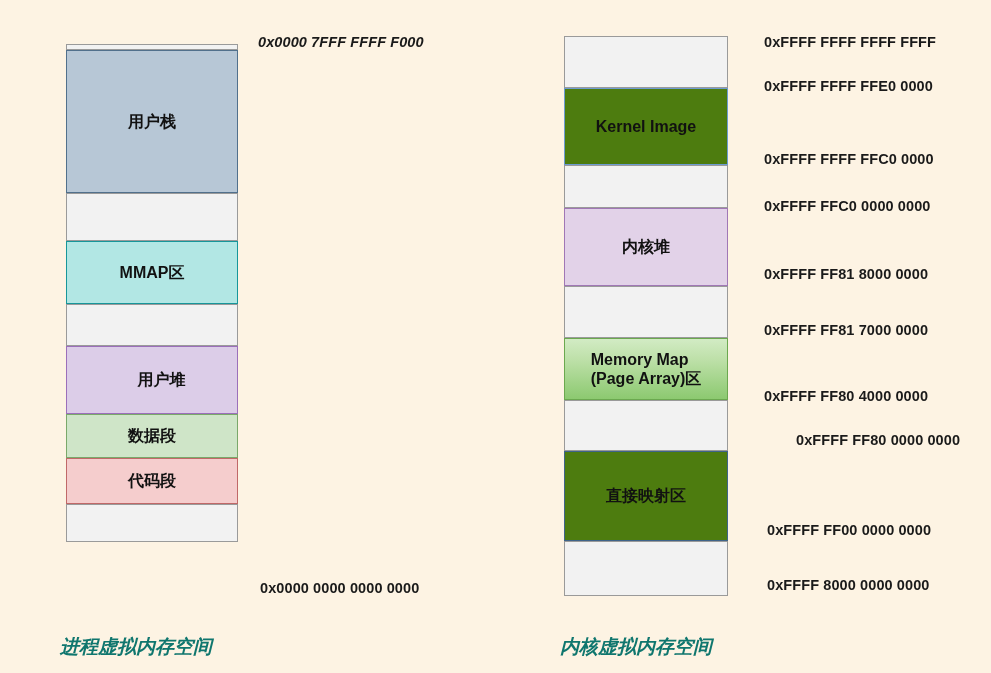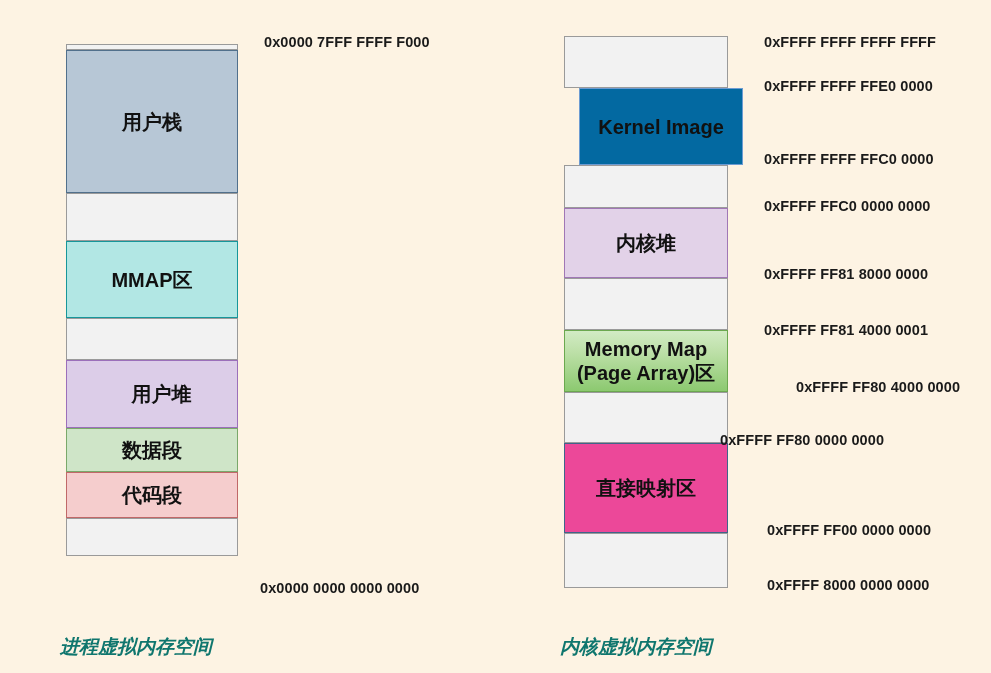--- a/index.html
+++ b/index.html
@@ -28,50 +28,50 @@
   #process-column { left: 66px; top: 44px; width: 172px; }
   #kernel-column  { left: 564px; top: 36px; width: 164px; }
 
   
   .block {
     box-sizing: border-box;
     width: 100%;
     display: flex;
     align-items: center;
     justify-content: center;
-    text-align: center;
+    text-align: left;
     color: #111111;
     font-weight: bold;
-    font-size: 20px;
+    font-size: 16px;
     line-height: 1.2;
     position: relative;
   }
   .block .block-label {
     display: block;
     white-space: pre-line;
   }
   .gap {
     background: #f2f2f2;
     border: 1px solid #9a9a9a;
   }
 
   
   .fill-stack      { background: #b7c7d6; border: 1.5px solid #51708c; }
   .fill-mmap       { background: #b2e7e4; border: 1.5px solid #17969a; }
   .fill-heap       { background: #dccde8; border: 1.5px solid #9b6fba; padding-left: 19px; }
   .fill-bss        { background: #fce2c0; border: 1.5px solid #e0a31a; }
   .fill-data       { background: #cfe5c8; border: 1.5px solid #7aa86a; }
   .fill-text       { background: #f5cdcd; border: 1.5px solid #c06868; }
-  .fill-kimage     { background: #0369a1; border: 1.5px solid #6c9bd2; margin-left: 15px; }
+  .fill-kimage     { background: #4d7c0f; border: 1.5px solid #6c9bd2; }
   .fill-kheap      { background: #e2d2e8; border: 1.5px solid #a077b5; }
   .fill-memmap     {
     background: linear-gradient(to bottom, #d2ebc4 0%, #bde0a8 35%, #8cc970 100%);
     border: 1.5px solid #6ba84f;
   }
-  .fill-direct     { background: #ec4899; border: 1.5px solid #3f648a; }
+  .fill-direct     { background: #4d7c0f; border: 1.5px solid #3f648a; }
 
   
   .addr {
     position: absolute;
     font-family: "Liberation Sans", sans-serif;
     font-weight: bold;
     font-size: 14.5px;
     color: #1a1a1a;
     white-space: nowrap;
     letter-spacing: 0.1px;
@@ -98,21 +98,21 @@
   <div class="column" id="process-column">
 
     <div class="block gap" style="height:6px"></div>
 
     <div class="block fill-stack" style="height:143px">
       <span class="block-label">用户栈</span>
     </div>
 
     <div class="block gap" style="height:48px"></div>
 
-    <div class="block fill-mmap" style="height:77px">
+    <div class="block fill-mmap" style="height:63px">
       <span class="block-label">MMAP区</span>
     </div>
 
     <div class="block gap" style="height:42px"></div>
 
     <div class="block fill-heap" style="height:68px">
       <span class="block-label">用户堆</span>
     </div>
 
 
@@ -120,35 +120,35 @@
       <span class="block-label">数据段</span>
     </div>
 
     <div class="block fill-text" style="height:46px">
       <span class="block-label">代码段</span>
     </div>
 
     <div class="block gap" style="height:38px"></div>
   </div>
 
-  <div class="addr" id="process-top-addr" style="left:264px; top:34px;">0x0000 7FFF FFFF F000</div>
+  <div class="addr" id="process-top-addr" style="left:258px; top:34px;font-style:italic;">0x0000 7FFF FFFF F000</div>
 
   <div class="addr" id="process-bottom-addr" style="left:260px; top:580px;">0x0000 0000 0000 0000</div>
 
   <div class="column" id="kernel-column">
 
     <div class="block gap" style="height:52px"></div>
 
     <div class="block fill-kimage" style="height:77px">
       <span class="block-label">Kernel Image</span>
     </div>
 
     <div class="block gap" style="height:43px"></div>
 
-    <div class="block fill-kheap" style="height:70px">
+    <div class="block fill-kheap" style="height:78px">
       <span class="block-label">内核堆</span>
     </div>
 
     <div class="block gap" style="height:52px"></div>
 
     <div class="block fill-memmap" style="height:62px">
       <span class="block-label">Memory Map
 (Page Array)区</span>
     </div>
 
@@ -159,23 +159,23 @@
     </div>
 
     <div class="block gap" style="height:55px"></div>
   </div>
 
   <div class="addr" style="left:764px; top:34px;">0xFFFF FFFF FFFF FFFF</div>
   <div class="addr" style="left:764px; top:78px;">0xFFFF FFFF FFE0 0000</div>
   <div class="addr" style="left:764px; top:151px;">0xFFFF FFFF FFC0 0000</div>
   <div class="addr" style="left:764px; top:198px;">0xFFFF FFC0 0000 0000</div>
   <div class="addr" style="left:764px; top:266px;">0xFFFF FF81 8000 0000</div>
-  <div class="addr" style="left:764px; top:322px;">0xFFFF FF81 4000 0001</div>
-  <div class="addr" style="left:764px; top:379px;margin-left:32px;">0xFFFF FF80 4000 0000</div>
-  <div class="addr" style="left:720px; top:432px;">0xFFFF FF80 0000 0000</div>
+  <div class="addr" style="left:764px; top:322px;">0xFFFF FF81 7000 0000</div>
+  <div class="addr" style="left:764px; top:388px;">0xFFFF FF80 4000 0000</div>
+  <div class="addr" style="left:796px; top:432px;">0xFFFF FF80 0000 0000</div>
   <div class="addr" style="left:767px; top:522px;">0xFFFF FF00 0000 0000</div>
   <div class="addr" style="left:767px; top:577px;">0xFFFF 8000 0000 0000</div>
 
   <div class="caption" id="process-caption">进程虚拟内存空间</div>
 
   <div class="caption" id="kernel-caption">内核虚拟内存空间</div>
 
 </div>
 
 </body></html>

